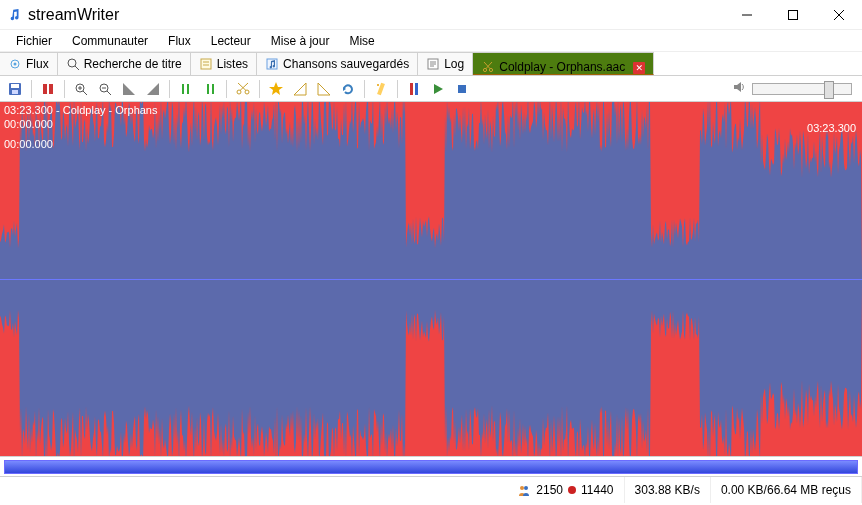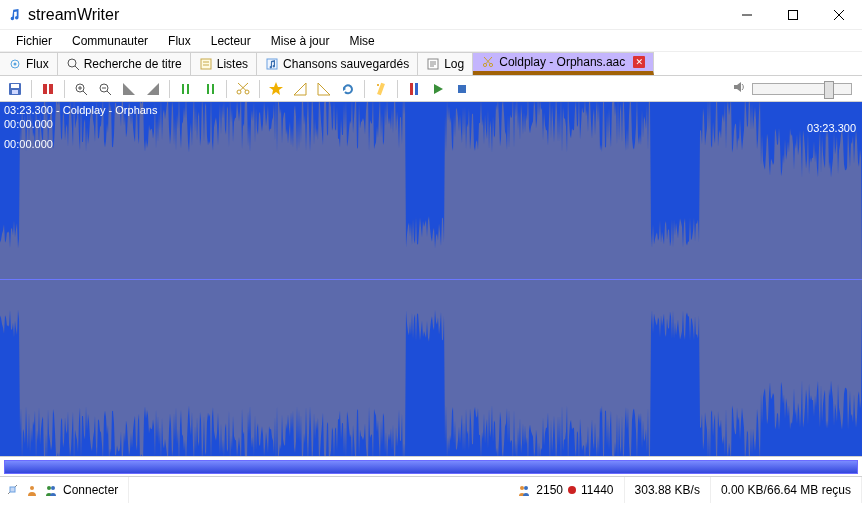--- a/index.html
+++ b/index.html
@@ -13,35 +13,35 @@
 .titlebar .win-btn { width: 46px; display: flex; align-items: center; justify-content: center; }
 .titlebar .win-btn svg { width: 10px; height: 10px; }
 
 
 .menubar { height: 22px; display: flex; align-items: center; padding-left: 6px; gap: 0; border-bottom: 1px solid #eee; }
 .menubar .menu-item { padding: 3px 10px; cursor: default; }
 
 
 .tabstrip { height: 24px; display: flex; align-items: stretch; border-bottom: 1px solid #d0d0d0; }
 .tabstrip .tab { display: flex; align-items: center; gap: 4px; padding: 0 8px; border-right: 1px solid #d0d0d0; background: #f9f9f9; cursor: default; border-top: 1px solid #d0d0d0; }
-.tabstrip .tab.active { background: #c4b5fd; border-bottom: 4px solid #a16207; }
+.tabstrip .tab.active { background: #4d7c0f; border-bottom: 1px solid #a16207; align-items: flex-end; }
 .tabstrip .tab .icn { width: 14px; height: 14px; display: flex; align-items: center; justify-content: center; }
 .tab .close-x { width: 12px; height: 12px; background:#d33; color:#fff; font-size:9px; display:flex;align-items:center;justify-content:center;border-radius:1px; margin-left:4px;}
 
 
 .toolbar { height: 26px; display: flex; align-items: center; gap: 2px; padding: 0 4px; border-bottom: 1px solid #d0d0d0; }
 .toolbar .btn { width: 22px; height: 22px; display: flex; align-items: center; justify-content: center; border-radius: 2px; cursor: pointer; }
 .toolbar .sep { width: 1px; height: 18px; background: #d0d0d0; margin: 0 3px; }
 .toolbar .spacer { flex: 1; }
 .toolbar .volume { display: flex; align-items: center; gap: 6px; padding-right: 6px; }
 .toolbar .slider-track { width: 100px; height: 12px; border: 1px solid #aaa; background: #f4f4f4; position: relative; }
 .toolbar .slider-thumb { position: absolute; top: -3px; width: 10px; height: 18px; background: #e0e0e0; border:1px solid #999; }
 
 
-.wave-area { height: 354px; position: relative; background: #1d4ed8; overflow: hidden; }
+.wave-area { height: 354px; position: relative; background: #ef4444; overflow: hidden; }
 .wave-area .label { position: absolute; color: #fff; font-size: 11px; font-family: Tahoma, sans-serif; }
 .wave-area canvas, .wave-area svg.wave { position: absolute; top:0; left:0; width: 100%; height: 100%; }
 .wave-area .centerline { position:absolute; left:0; right:0; top:50%; height:1px; background:#6b78ff; }
 
 
 .posbar { height: 20px; display: flex; align-items: center; padding: 2px 4px; border-top: 1px solid #d0d0d0; }
 .posbar .track { flex:1; height: 14px; border:1px solid #6b6bff; background: linear-gradient(#7a8bff,#3347db); }
 
 
 .statusbar { height: 27px; display: flex; align-items: center; border-top: 1px solid #d0d0d0; }
@@ -283,43 +283,20 @@
   <div class="label" style="top:16px; left:4px;">00:00.000</div>
   <div class="label" style="top:36px; left:4px;">00:00.000</div>
   <div class="label" style="top:20px; right:6px;">03:23.300</div>
 </div>
 
 <div class="posbar">
   <div class="track"></div>
 </div>
 
 <div class="statusbar">
-  <div class="cell first">
-    <span class="icn-sb">
-        <svg viewBox="0 0 14 14">
-          <path d="M4 9 L2 11 M9 4 L11 2" stroke="#888"></path>
-          <rect x="4" y="4" width="5" height="5" fill="#c6d8f5" stroke="#6aa0e0"></rect>
-        </svg>
-      </span>
-    <span class="icn-sb">
-        <svg viewBox="0 0 14 14">
-          <circle cx="7" cy="5" r="2" fill="#e08f3a"></circle>
-          <path d="M3 13 A4 4 0 0 1 11 13 Z" fill="#e08f3a"></path>
-        </svg>
-      </span>
-    <span class="icn-sb">
-        <svg viewBox="0 0 14 14">
-          <circle cx="5" cy="5" r="2" fill="#3a8f3a"></circle>
-          <circle cx="9" cy="5" r="2" fill="#3a6fbf"></circle>
-          <path d="M2 13 A3 3 0 0 1 8 13 Z" fill="#3a8f3a"></path>
-          <path d="M6 13 A3 3 0 0 1 12 13 Z" fill="#3a6fbf"></path>
-        </svg>
-      </span>
-    <span>Connecter</span>
-  </div>
   <div class="cell" style="margin-left:auto">
     <span class="icn-sb">
         <svg viewBox="0 0 14 14">
           <circle cx="5" cy="5" r="2" fill="#e08f3a"></circle>
           <circle cx="9" cy="5" r="2" fill="#3a6fbf"></circle>
           <path d="M2 13 A3 3 0 0 1 8 13 Z" fill="#e08f3a"></path>
           <path d="M6 13 A3 3 0 0 1 12 13 Z" fill="#3a6fbf"></path>
         </svg>
       </span>
     <span>2150</span>

